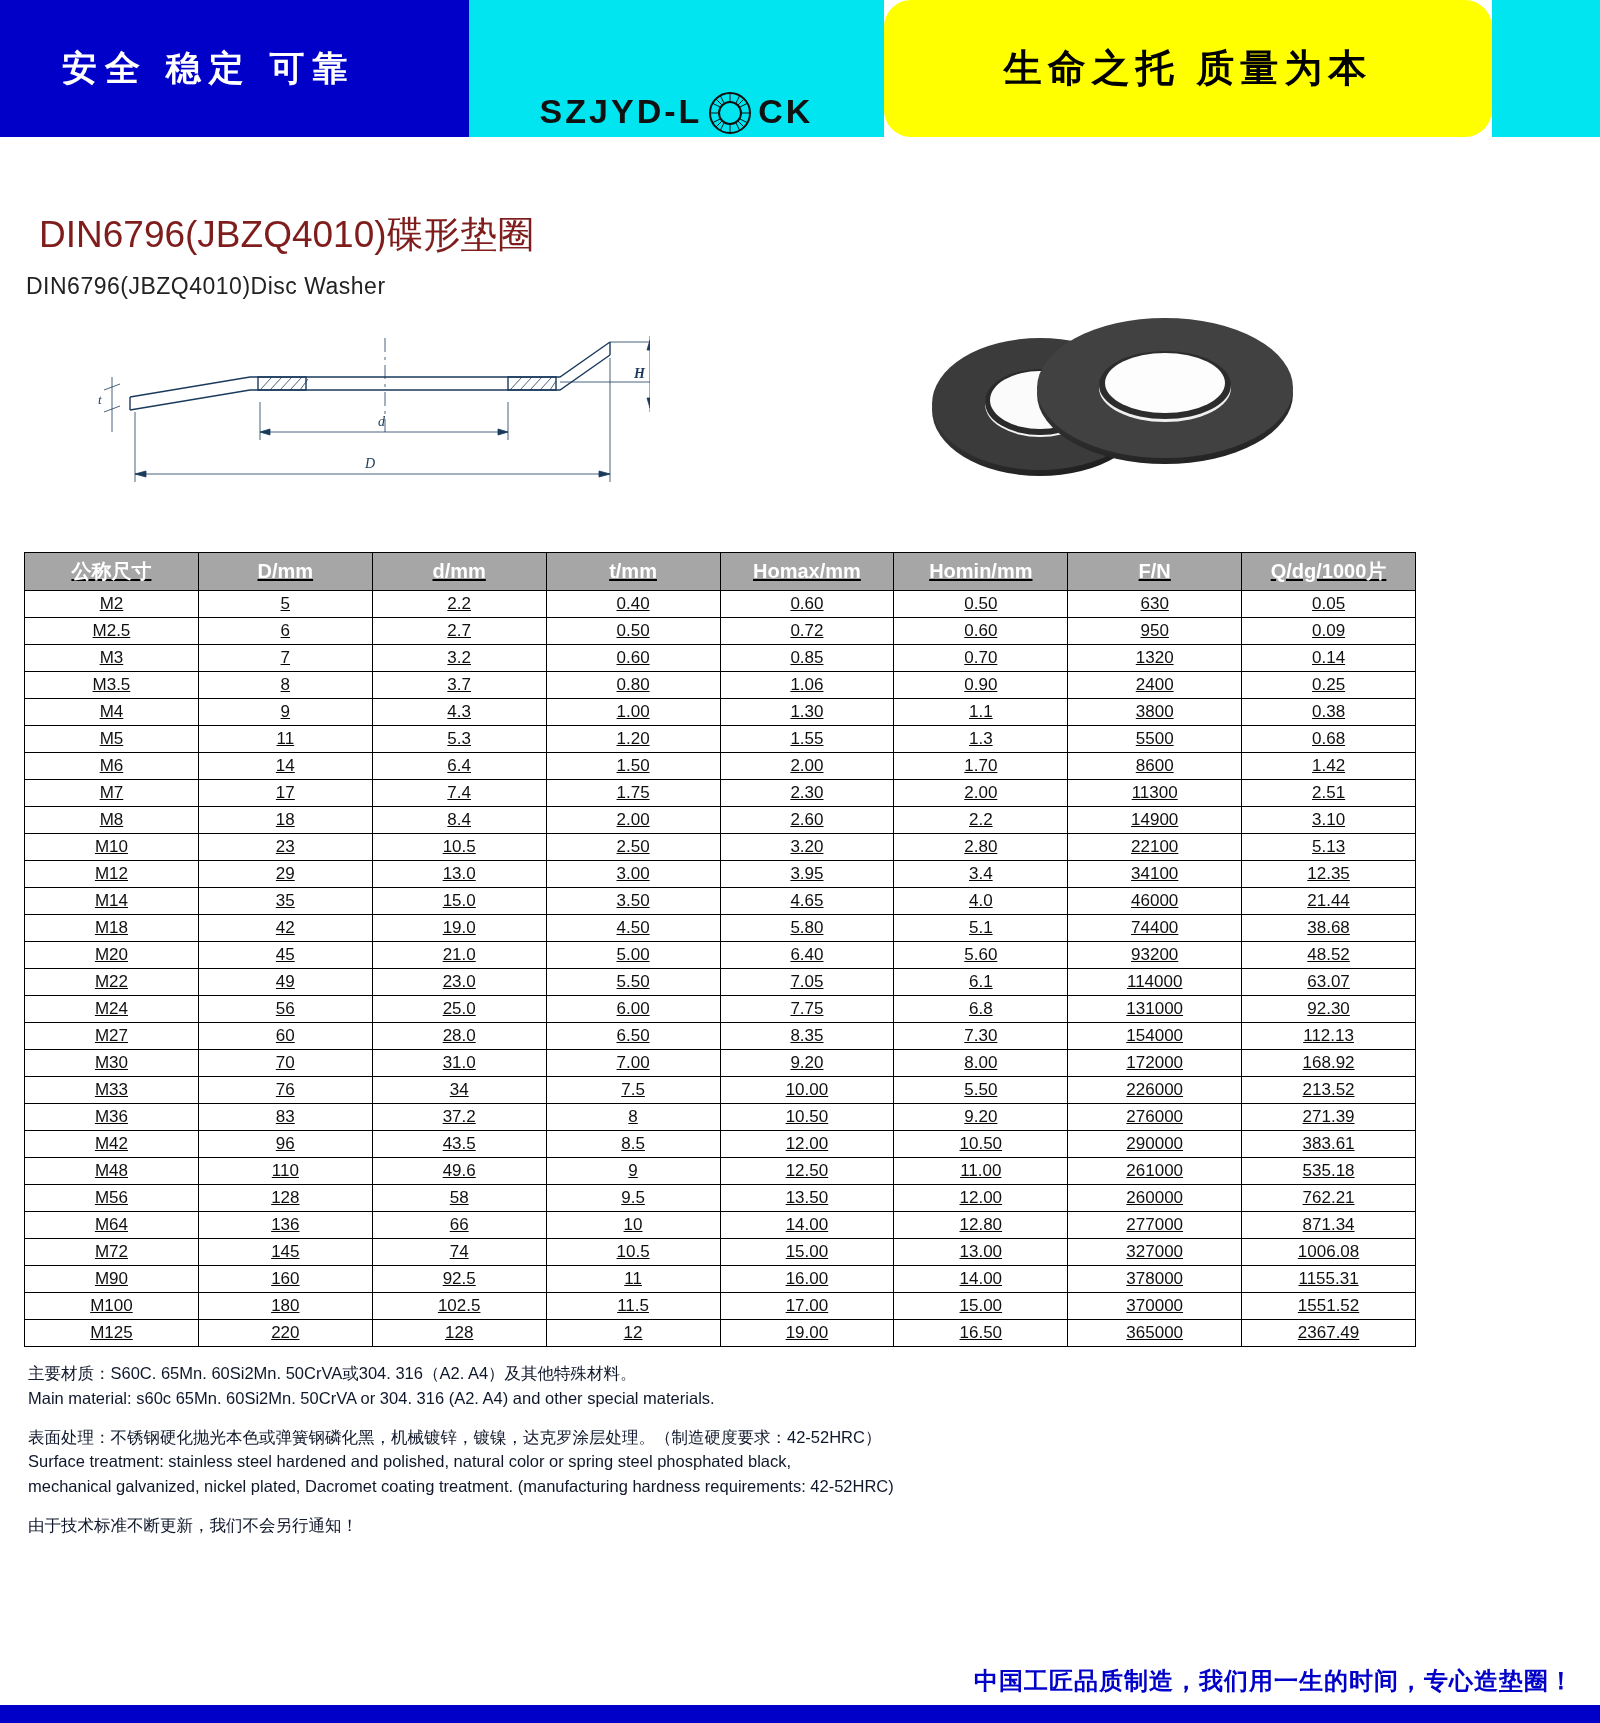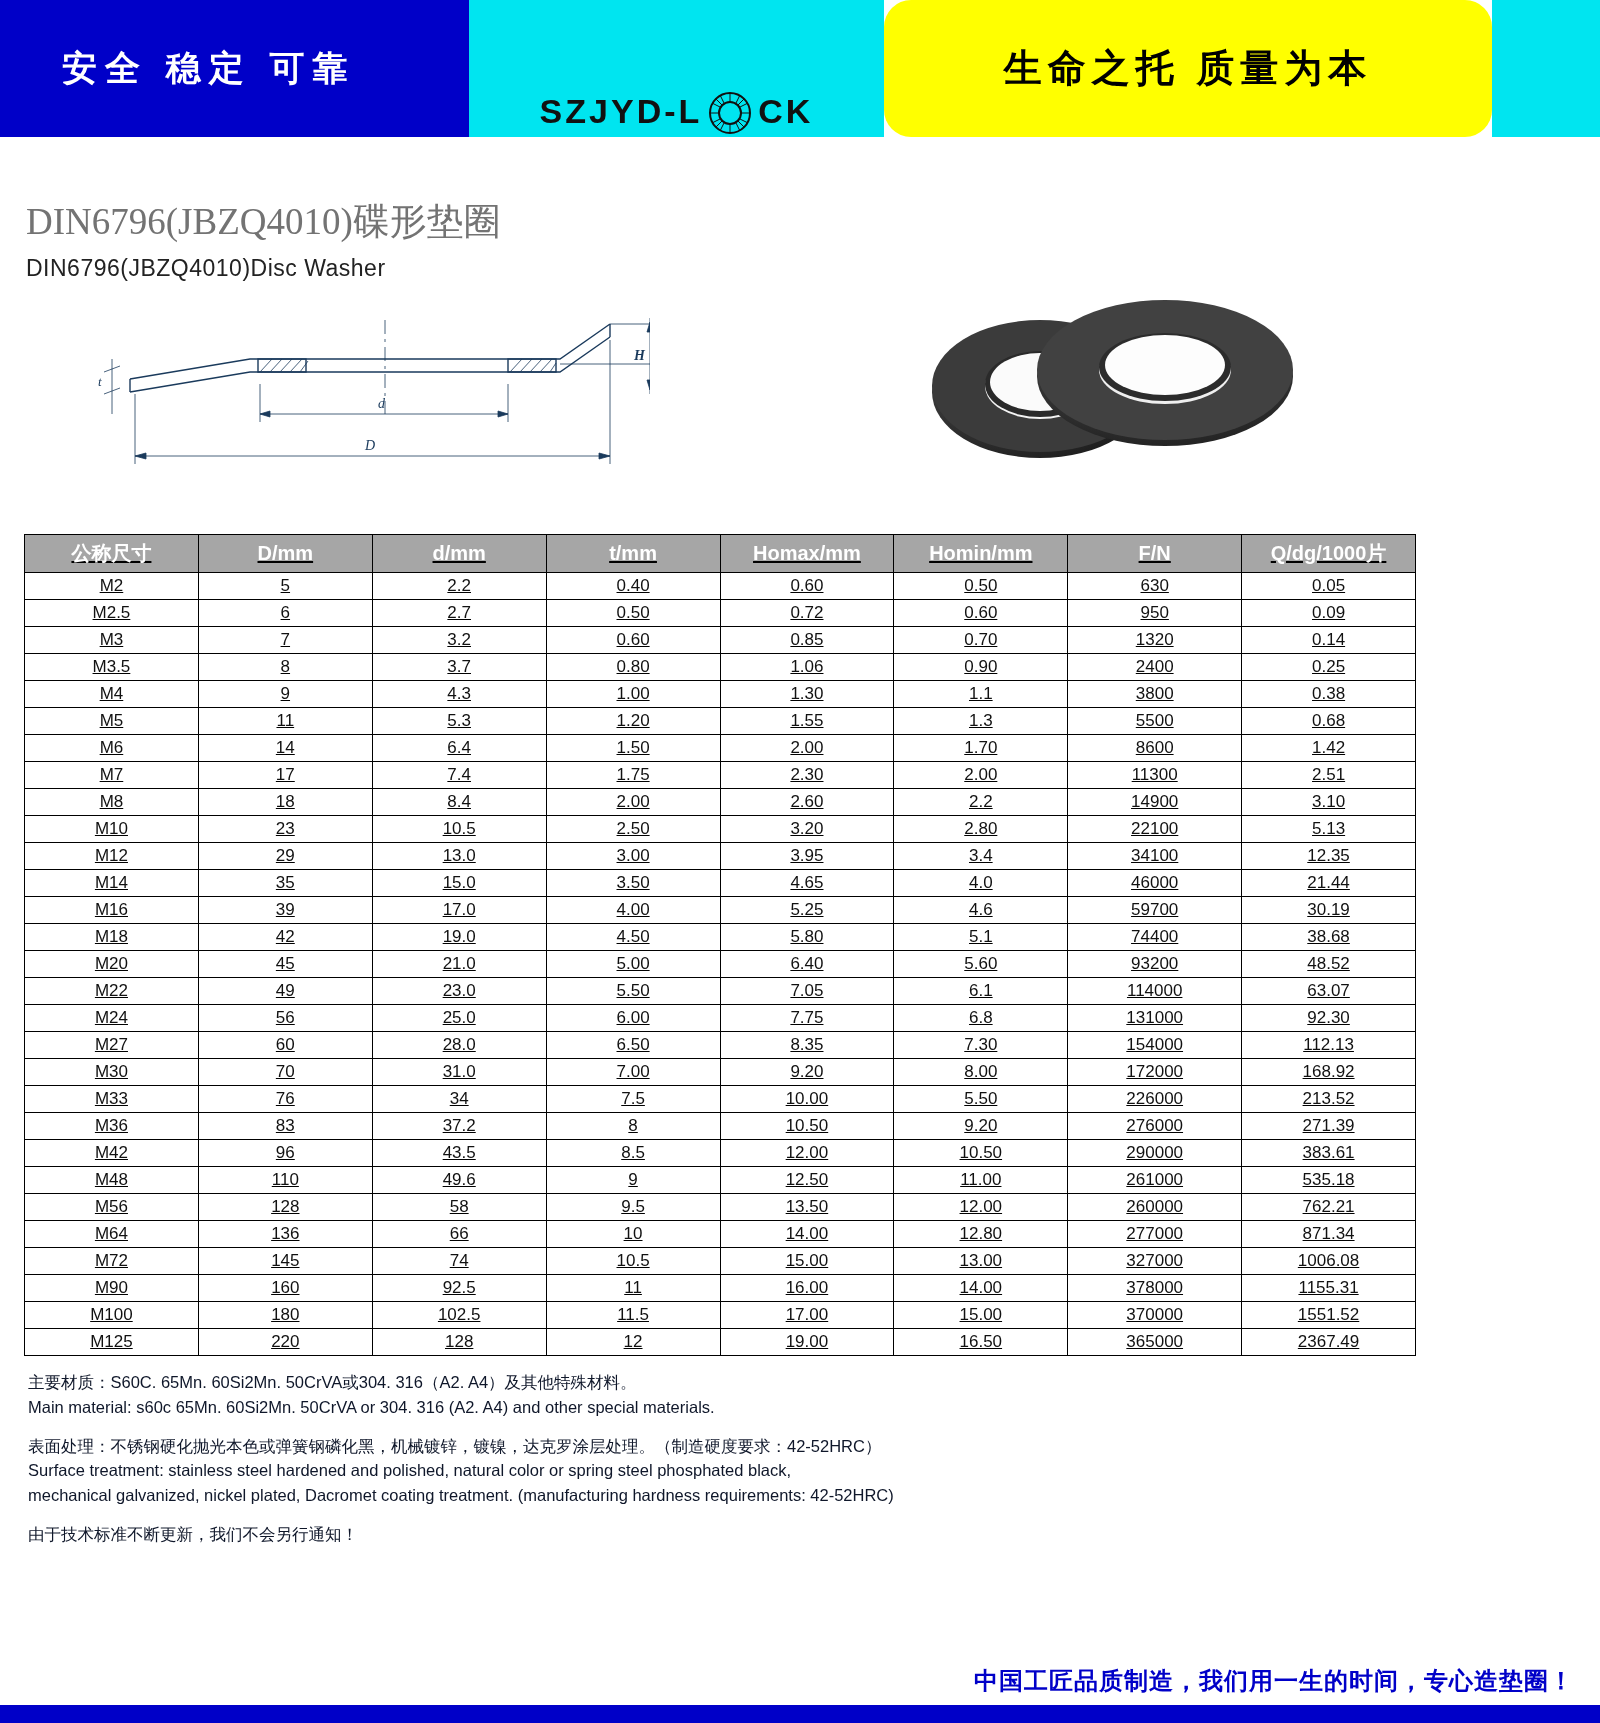--- a/index.html
+++ b/index.html
@@ -76,25 +76,25 @@
     width: 108px;
     background: #00e5f0;
   }
 
   
   .title-zone {
     padding: 60px 0 0 26px;
   }
   .title-cn {
     font-size: 37px;
-    color: #737373;
+    color: #7f1d1d;
     font-weight: normal;
     letter-spacing: 0px;
-    margin: 0;
-    font-family: Liberation Serif, serif;
+    margin: 13px;
+    font-family: Liberation Sans, sans-serif;
   }
   .title-en {
     font-size: 23px;
     color: #222222;
     margin-top: 8px;
     letter-spacing: 0.5px;
     font-family: "Liberation Sans", sans-serif;
   }
 
   
@@ -458,30 +458,20 @@
           <td>M14</td>
           <td>35</td>
           <td>15.0</td>
           <td>3.50</td>
           <td>4.65</td>
           <td>4.0</td>
           <td>46000</td>
           <td>21.44</td>
         </tr>
         <tr>
-          <td>M16</td>
-          <td>39</td>
-          <td>17.0</td>
-          <td>4.00</td>
-          <td>5.25</td>
-          <td>4.6</td>
-          <td>59700</td>
-          <td>30.19</td>
-        </tr>
-        <tr>
           <td>M18</td>
           <td>42</td>
           <td>19.0</td>
           <td>4.50</td>
           <td>5.80</td>
           <td>5.1</td>
           <td>74400</td>
           <td>38.68</td>
         </tr>
         <tr>

